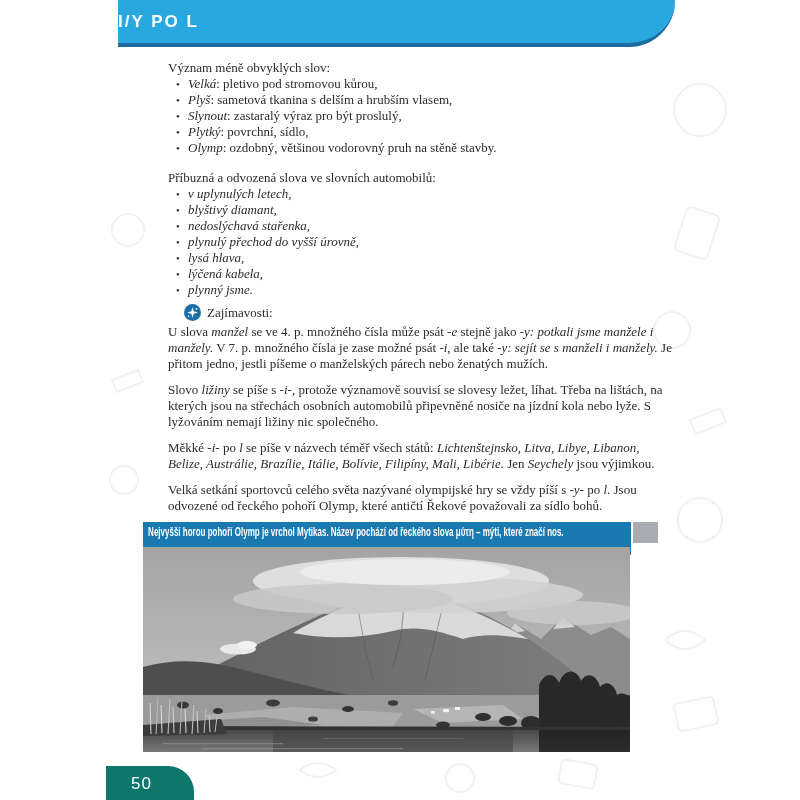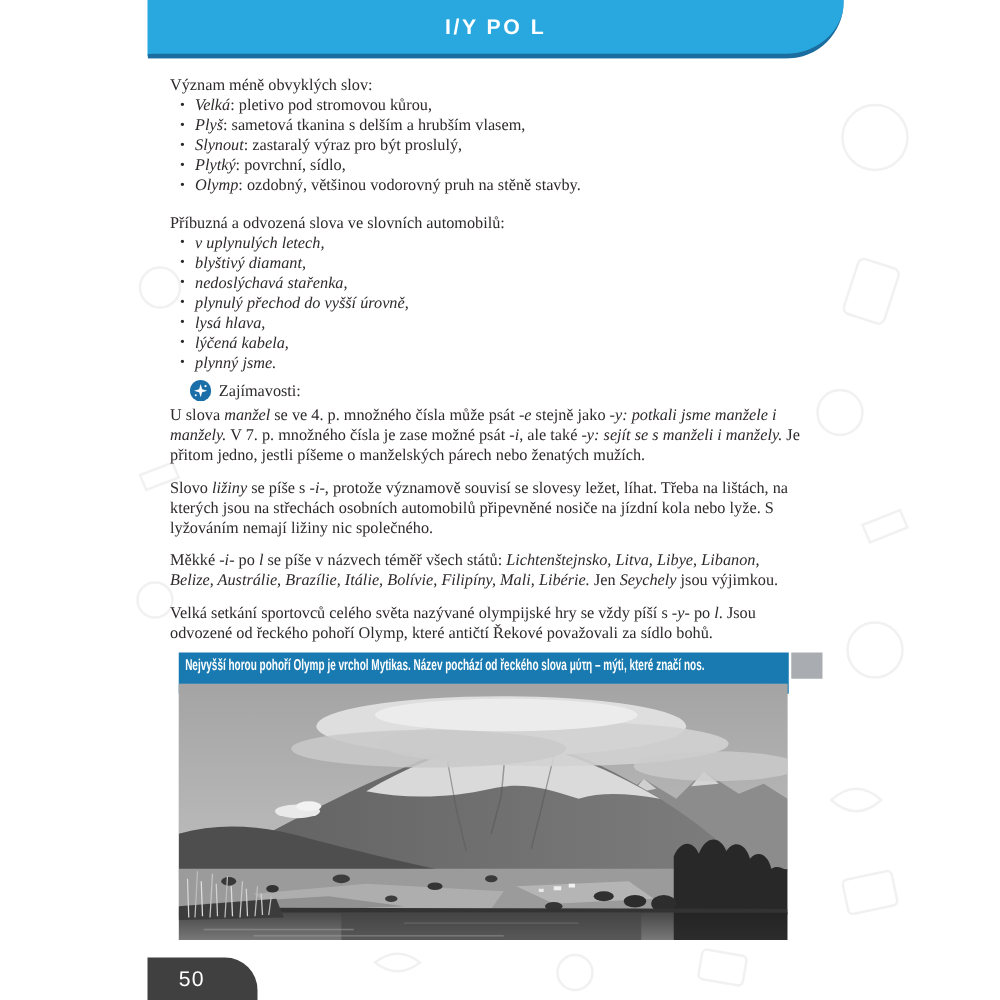--- a/index.html
+++ b/index.html
@@ -3,27 +3,27 @@
 <meta charset="utf-8">
 <style>
   html,body{margin:0;padding:0;background:#ffffff;}
   .page{position:relative;width:800px;height:800px;overflow:hidden;background:#ffffff;
         font-family:"Liberation Serif", serif;color:#2e2a2b;}
   .doodles{position:absolute;left:0;top:0;width:800px;height:800px;z-index:0;}
 
   
   .header{position:absolute;left:118px;top:0;width:557px;height:43px;z-index:2;
           background:#29a8e0;border-bottom:4px solid #1a6d9e;
-          border-bottom-right-radius:46px;text-align:center;}
+          border-bottom-right-radius:46px;text-align:left;}
   .header .title{display:block;line-height:43px;color:#ffffff;
           font-family:"Liberation Sans", sans-serif;font-weight:bold;
           font-size:17px;letter-spacing:2px;}
 
   
-  .content{position:absolute;left:136px;top:60px;width:508px;z-index:2;
+  .content{position:absolute;left:168px;top:60px;width:508px;z-index:2;
            font-size:13px;line-height:16px;}
   .para{margin:0 0 10px 0;}
   #blocks-top .para{margin:0;}
   #blocks-top .bullets{margin:0 0 14px 0;}
   #blocks-top .bullets:last-child{margin-bottom:6px;}
   #blocks-bottom .para{margin:0 0 10px 0;}
   .bullet-row{display:flex;}
   .dot{width:12px;padding-left:8px;flex:none;font-size:11px;}
   .btext{flex:1;}
   i{font-style:italic;}
@@ -36,22 +36,22 @@
   .figure{position:absolute;left:143px;top:522px;width:515px;height:230px;z-index:2;margin:0;}
   .caption-bar{position:absolute;left:0;top:0;width:488px;height:33px;background:#187ab0;overflow:hidden;}
   .caption-bar .squeeze{display:inline-block;white-space:nowrap;transform:scaleX(0.64);
       transform-origin:0 50%;color:#ffffff;font-family:"Liberation Sans", sans-serif;
       font-weight:bold;font-size:12.5px;line-height:21px;padding-left:8px;}
   .caption-tab{position:absolute;left:490px;top:0;width:25px;height:21px;background:#a9adb2;}
   .photo{position:absolute;left:0;top:25px;width:487px;height:205px;background:#aaa;}
   .photo svg{display:block;}
 
   
-  .footer-tab{position:absolute;left:118px;top:766px;width:88px;height:34px;z-index:2;
-      background:#404040;border-top-right-radius:26px;}
+  .footer-tab{position:absolute;left:106px;top:766px;width:88px;height:34px;z-index:2;
+      background:#0f766e;border-top-right-radius:26px;}
   .footer-tab .num{display:block;padding-left:25px;line-height:36px;color:#ffffff;
       font-family:"Liberation Sans", sans-serif;font-size:17px;letter-spacing:1px;}
 </style>
 </head>
 <body>
 
 <div class="page">
 
   <svg class="doodles" viewBox="0 0 800 800">
     <g fill="none" stroke="#f1f1f2" stroke-width="2">

